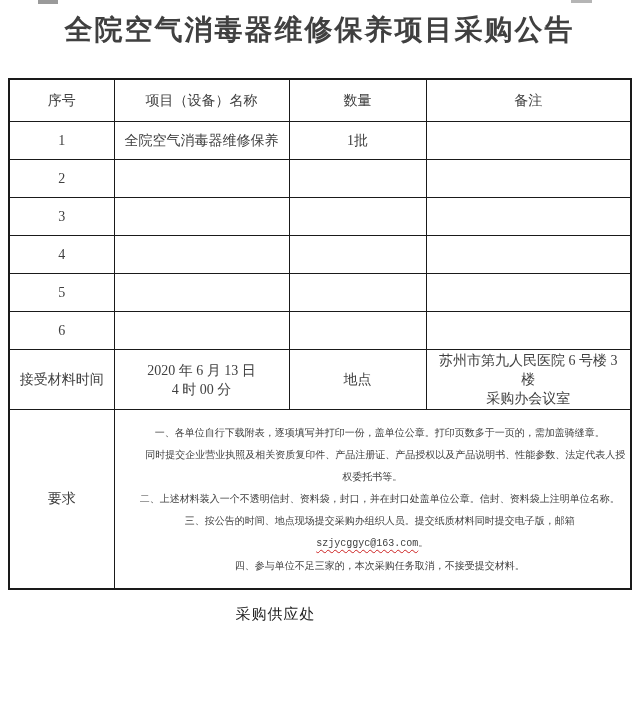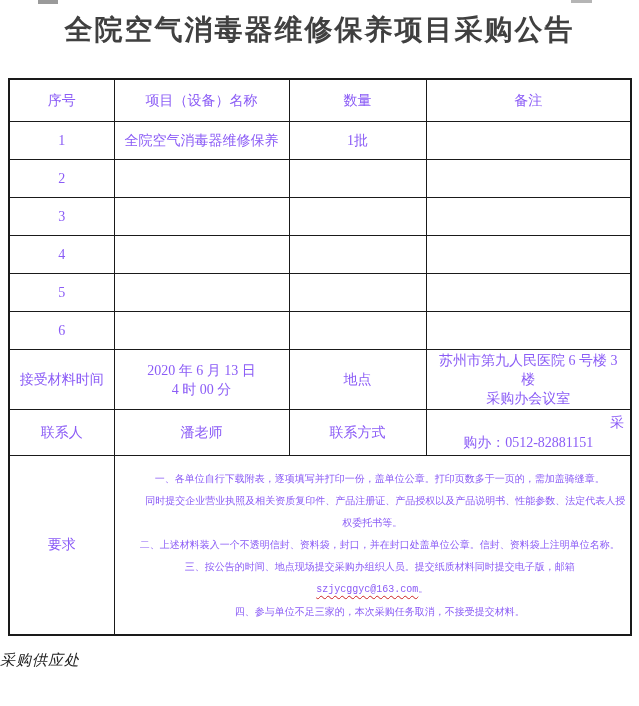--- a/index.html
+++ b/index.html
@@ -32,21 +32,21 @@
     margin:28px 0 0 8px;
     width:622px;
     border:2px solid #1a1a1a;
   }
   table.announce td{
     border:1.5px solid #1a1a1a;
     font-size:14px;
     text-align:center;
     vertical-align:middle;
     padding:1px 4px;
-    color:#8b5cf6;
+    color:#404040;
     line-height:1.4;
     overflow:hidden;
   }
   tr.header-row td{height:39px;}
   tr.item-row td{height:35px;}
   tr.time-row td{height:45px;}
   tr.contact-row td{height:43px;}
 
   td.req-cell{
     text-align:left;
@@ -69,24 +69,23 @@
     text-decoration-thickness:1px;
     text-underline-offset:3px;
   }
   .two-line div{line-height:19px;}
   .contact-value{line-height:18px;}
   .contact-value .wrap-top{text-align:right;padding-right:2px;}
   .contact-value .wrap-bottom{text-align:center;}
 
   .footer-dept{
     margin:15px 88px 0 0;
-    text-align:left;
+    text-align:center;
     font-size:15px;
     letter-spacing:1px;
-    font-style:italic;
   }
 </style>
 </head>
 <body>
 
 <div class="artifact left"></div>
 <div class="artifact right"></div>
 
 <h1 class="doc-title">全院空气消毒器维修保养项目采购公告</h1>
 
@@ -149,29 +148,20 @@
       <div>2020 年  6  月  13 日</div>
       <div>4 时  00 分</div>
     </td>
     <td>地点</td>
     <td class="two-line">
       <div>苏州市第九人民医院  6 号楼 3 楼</div>
       <div>采购办会议室</div>
     </td>
   </tr>
 
-  <tr class="contact-row">
-    <td>联系人</td>
-    <td>潘老师</td>
-    <td>联系方式</td>
-    <td class="contact-value">
-      <div class="wrap-top">采</div>
-      <div class="wrap-bottom">购办：0512-82881151</div>
-    </td>
-  </tr>
 
   <tr>
     <td>要求</td>
     <td class="req-cell" colspan="3">
       <p class="indent-1">一、各单位自行下载附表，逐项填写并打印一份，盖单位公章。打印页数多于一页的，需加盖骑缝章。</p>
       <p class="indent-2">同时提交企业营业执照及相关资质复印件、产品注册证、产品授权以及产品说明书、性能参数、法定代表人授权委托书等。</p>
       <p class="indent-1">二、上述材料装入一个不透明信封、资料袋，封口，并在封口处盖单位公章。信封、资料袋上注明单位名称。</p>
       <p class="indent-1"><span>三、按公告的时间、地点现场提交采购办组织人员。提交纸质材料同时提交电子版，邮箱 </span><span class="email">szjycggyc@163.com</span><span>。</span></p>
       <p class="indent-1">四、参与单位不足三家的，本次采购任务取消，不接受提交材料。</p>
     </td>

